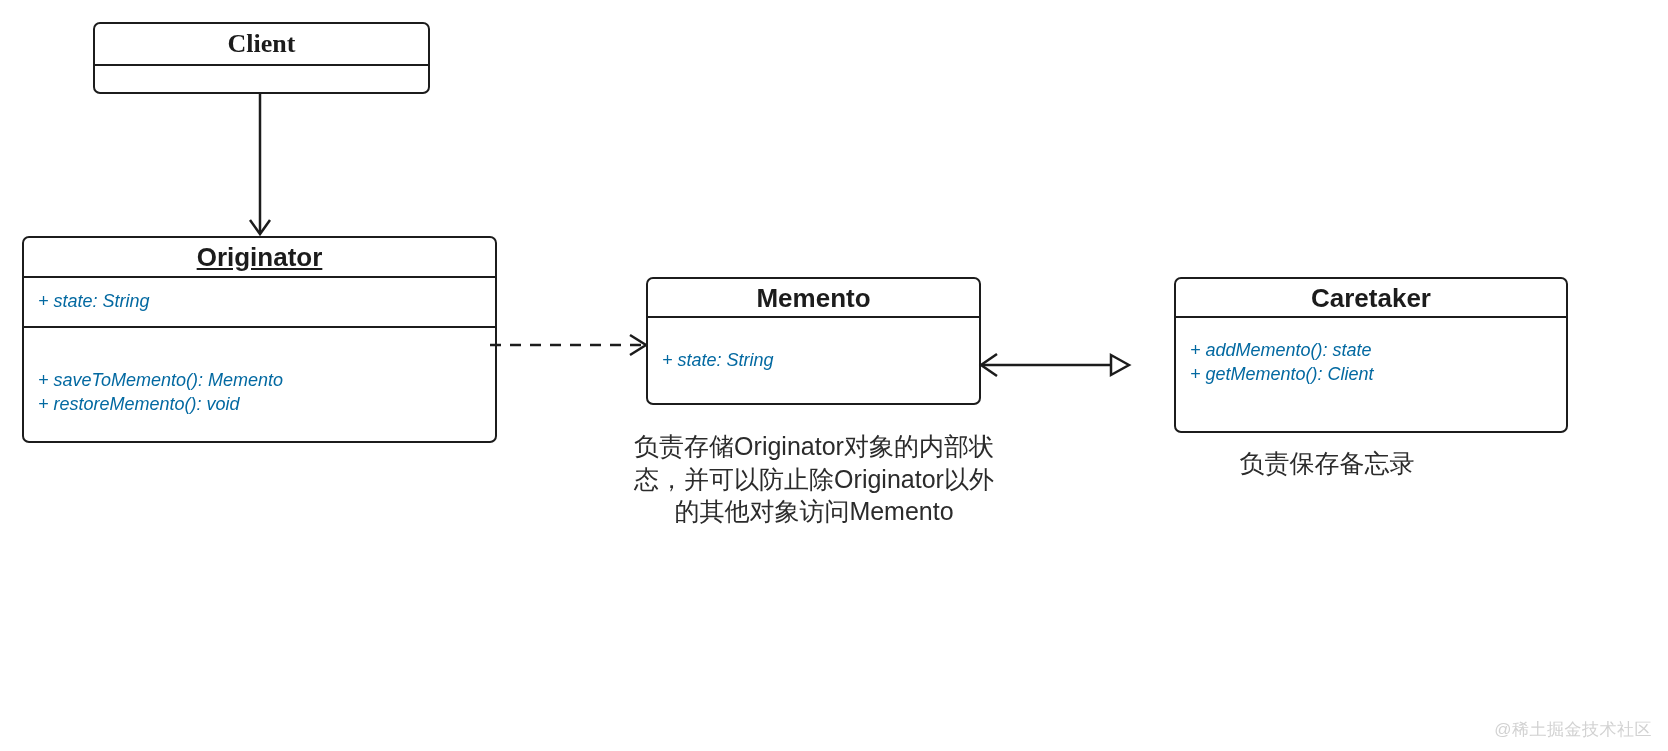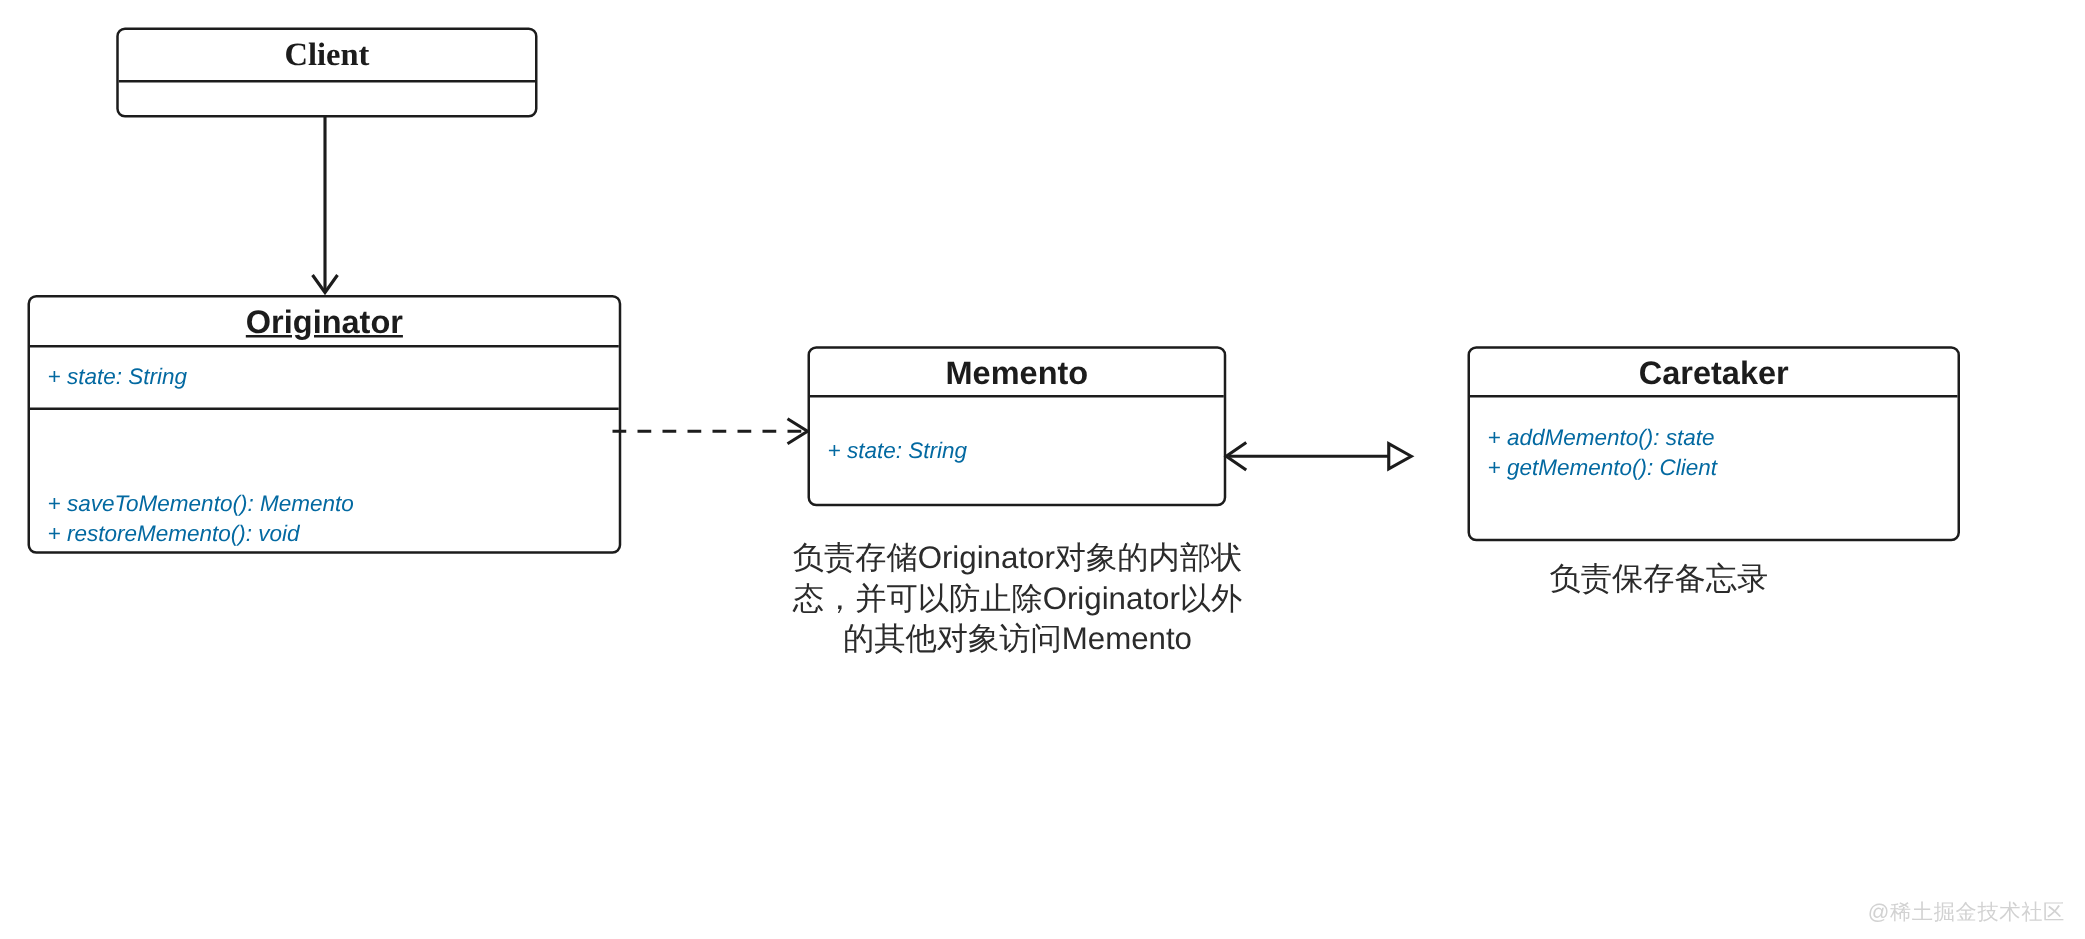--- a/index.html
+++ b/index.html
@@ -56,21 +56,21 @@
   }
 
   
   #box-client      { left: 93px;   top: 22px;  width: 337px; height: 72px; }
   #box-client .uml-title   { height: 40px; font-family: Liberation Serif, serif; }
   #box-client .uml-section { height: 27px; }
 
   #box-originator  { left: 22px;   top: 236px; width: 475px; height: 207px; }
   #box-originator .uml-title   { height: 38px; text-decoration: underline; }
   #box-originator .uml-attrs   { height: 48px; }
-  #box-originator .uml-ops     { height: 116px; padding-top: 14px; margin-top: 23px; }
+  #box-originator .uml-ops     { height: 116px; padding-top: 14px; }
 
   #box-memento     { left: 646px;  top: 277px; width: 335px; height: 128px; }
   #box-memento .uml-title   { height: 37px; text-align: center; }
   #box-memento .uml-body    { height: 86px; }
 
   #box-caretaker   { left: 1130px; top: 277px; width: 394px; height: 156px; margin-left: 44px; }
   #box-caretaker .uml-title { height: 37px; }
   #box-caretaker .uml-body  { height: 86px; padding-top: 4px; }
 
   

